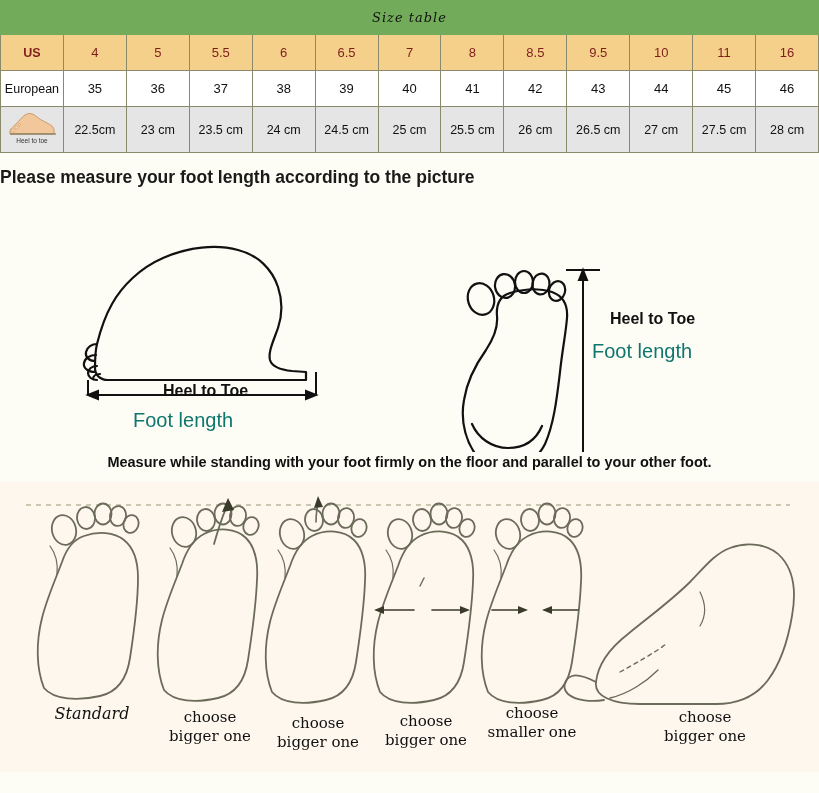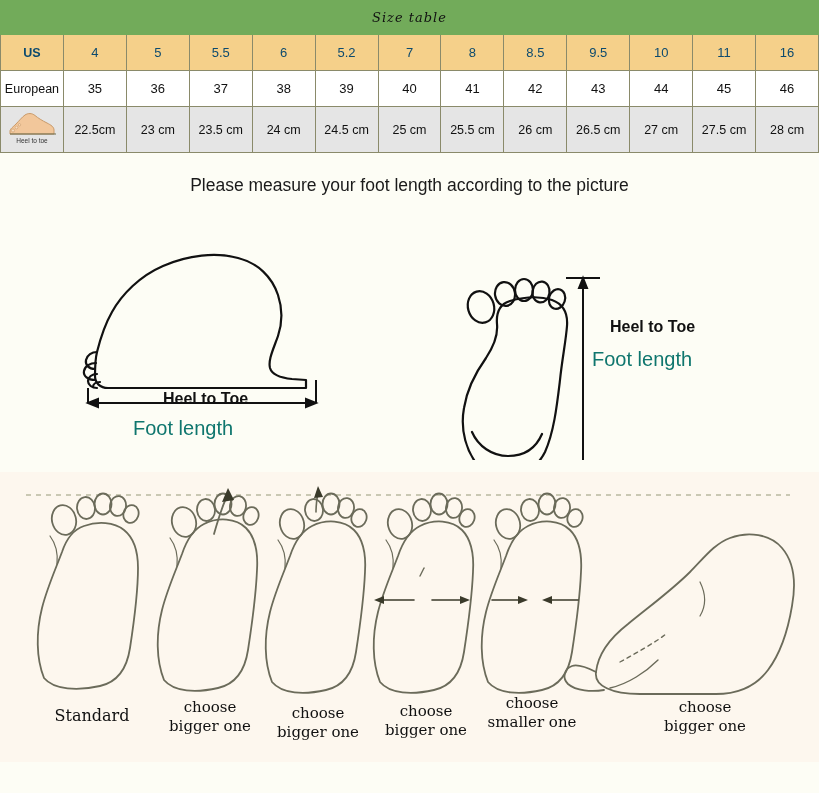--- a/index.html
+++ b/index.html
@@ -36,21 +36,21 @@
     font-style: italic;
     font-size: 23px;
     height: 40px;
     letter-spacing: 1px;
     border: 1px solid #72ab5a !important;
   }
   tr.head-row td {
     background: #f5d08a;
     font-size: 13px;
     font-weight: normal;
-    color: #0c4a6e;
+    color: #7f1d1d;
     height: 36px;
   }
   tr.head-row td.lbl { font-weight: bold; font-size: 12.5px; }
   tr.eu-row td { background: #ffffff; height: 36px; }
   tr.eu-row td.lbl { background: #ffffff; font-size: 12.5px; }
   tr.cm-row td { background: #e5e5e5; height: 46px; font-size: 12.5px; }
   td.lbl { width: 74px; }
 
   .foot-icon-cell { padding: 2px 0 2px 0; }
   .foot-icon {
@@ -62,25 +62,24 @@
   .foot-icon .cap {
     font-size: 6.5px;
     color: #333;
     text-align: center;
     line-height: 7px;
     margin-top: -1px;
   }
 
   
   .measure-title {
-    text-align: center;
     font-size: 17.5px;
-    font-weight: normal;
+    font-weight: bold;
     color: #1a1a1a;
-    margin-top: 22px;
+    margin-top: 14px;
   }
   .diagram-area {
     position: relative;
     width: 819px;
     height: 260px;
     margin-top: 4px;
   }
   .label-black {
     position: absolute;
     font-size: 16px;
@@ -131,21 +130,21 @@
     <tbody>
         <tr>
       <td class="title-cell" colspan="13">Size table</td>
     </tr>
     <tr class="head-row">
       <td class="lbl">US</td>
       <td>4</td>
       <td>5</td>
       <td>5.5</td>
       <td>6</td>
-      <td>5.2</td>
+      <td>6.5</td>
       <td>7</td>
       <td>8</td>
       <td>8.5</td>
       <td>9.5</td>
       <td>10</td>
       <td>11</td>
       <td>16</td>
     </tr>
     <tr class="eu-row">
       <td class="lbl">European</td>
@@ -255,20 +254,21 @@
         <polygon points="583,272 579,262 587,262"></polygon>
       </g>
     </svg>
 
     <div class="label-black" style="left:163px; top:190px;">Heel to Toe</div>
     <div class="label-orange" style="left:133px; top:217px;">Foot length</div>
     <div class="label-black" style="left:610px; top:118px;">Heel to Toe</div>
     <div class="label-orange" style="left:592px; top:148px;">Foot length</div>
   </div>
 
+  <div class="standing-note">Measure while standing with your foot firmly on the floor and parallel to your other foot.</div>
 
   <div class="feet-area">
     <svg width="819" height="290" viewBox="0 0 819 290">
 
       <line x1="26" y1="23" x2="790" y2="23" stroke="#b9b9a0" stroke-width="1.6" stroke-dasharray="5,5"></line>
 
       <g fill="none" stroke="#6b6b5a" stroke-width="1.8" stroke-linejoin="round" stroke-linecap="round">
 
         <g>
           <path d="M44 206 C36 186 36 160 42 136 C47 116 56 96 62 80 C66 68 72 58 84 54 C98 49 114 50 124 58 C134 66 138 80 138 96 C138 120 134 150 130 176 C127 196 118 210 100 214 C78 219 54 218 44 206 Z"></path>
@@ -350,21 +350,21 @@
                    C612 222 594 214 596 200 Z"></path>
 
           <path d="M596 200 C588 196 578 192 572 194 C564 197 562 206 568 212 C576 219 592 220 604 218"></path>
           <path d="M620 190 C638 180 656 170 666 162" stroke-dasharray="4,4" stroke-width="1.4"></path>
           <path d="M610 216 C628 212 646 200 658 188" stroke-width="1.4"></path>
           <path d="M700 110 C706 122 706 134 700 144" stroke-width="1.2"></path>
         </g>
       </g>
     </svg>
 
-    <div class="cap-text big" style="left:32px; top:234px;">
+    <div class="cap-text big" style="left:32px; top:222px;font-style:italic;">
       <span>Standard</span>
     </div>
     <div class="cap-text" style="left:150px; top:226px;">
       <span style="white-space:pre-line;">choose
 bigger one</span>
     </div>
     <div class="cap-text" style="left:258px; top:232px;">
       <span style="white-space:pre-line;">choose
 bigger one</span>
     </div>

